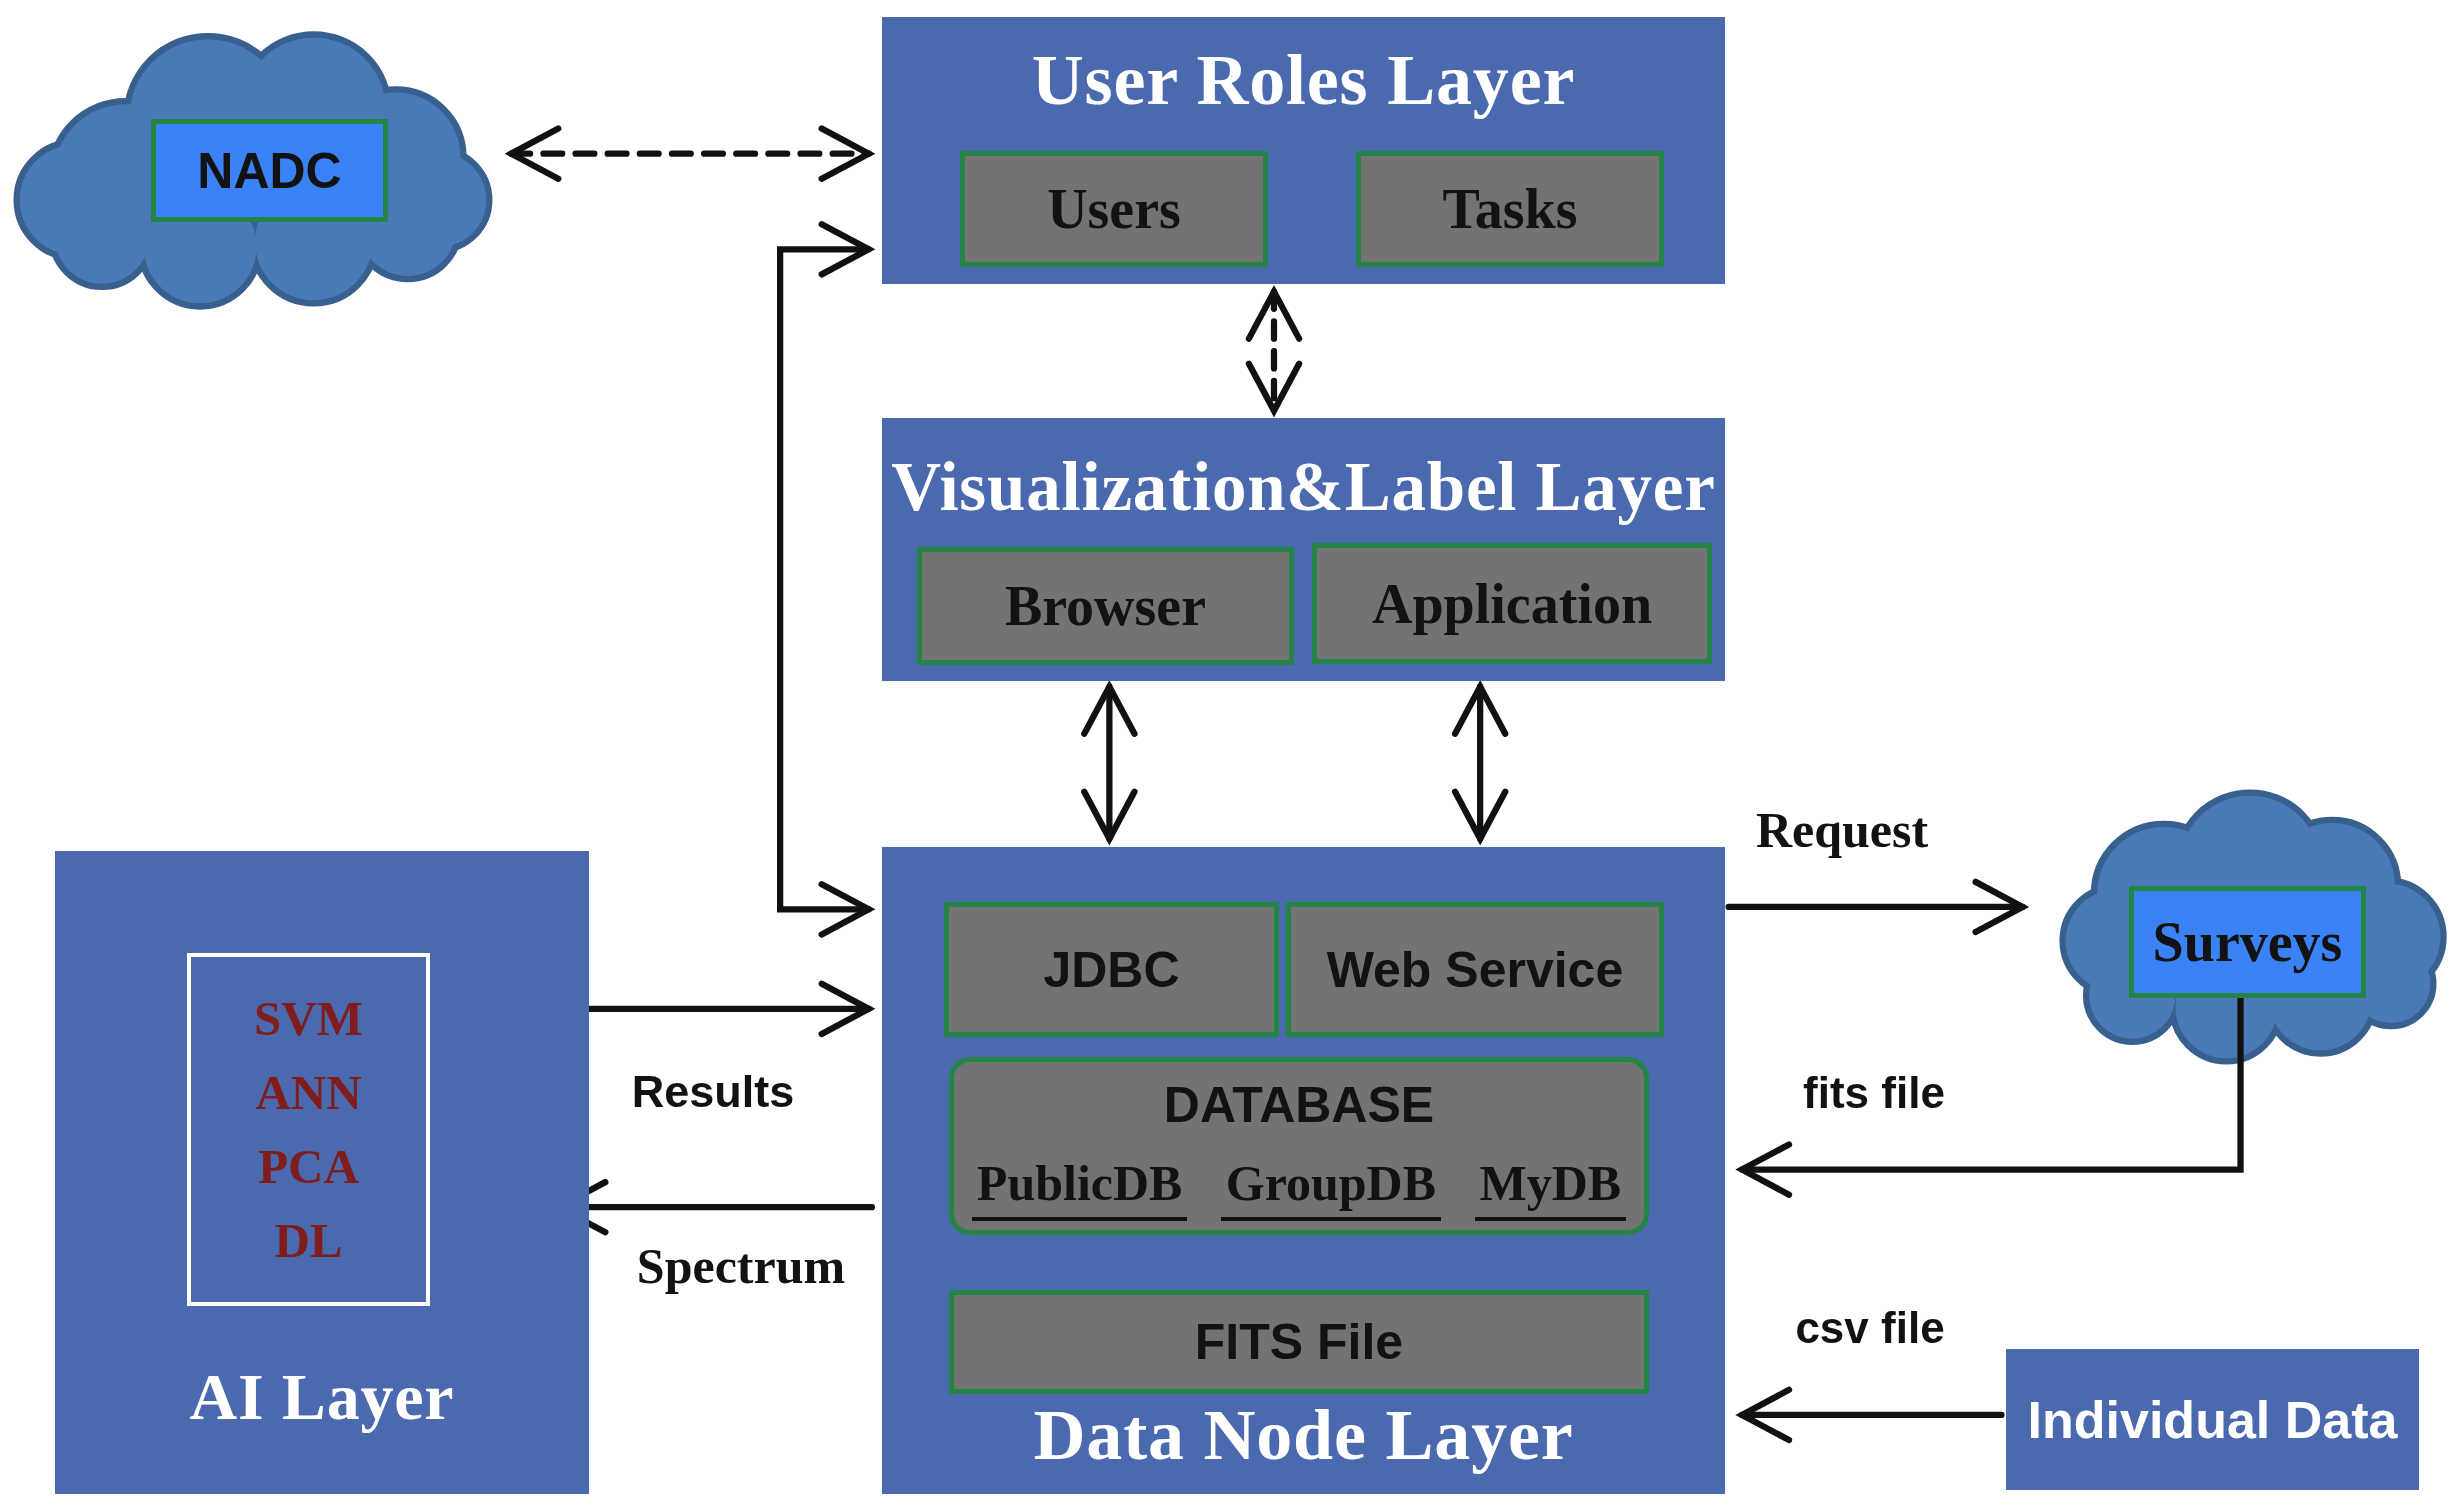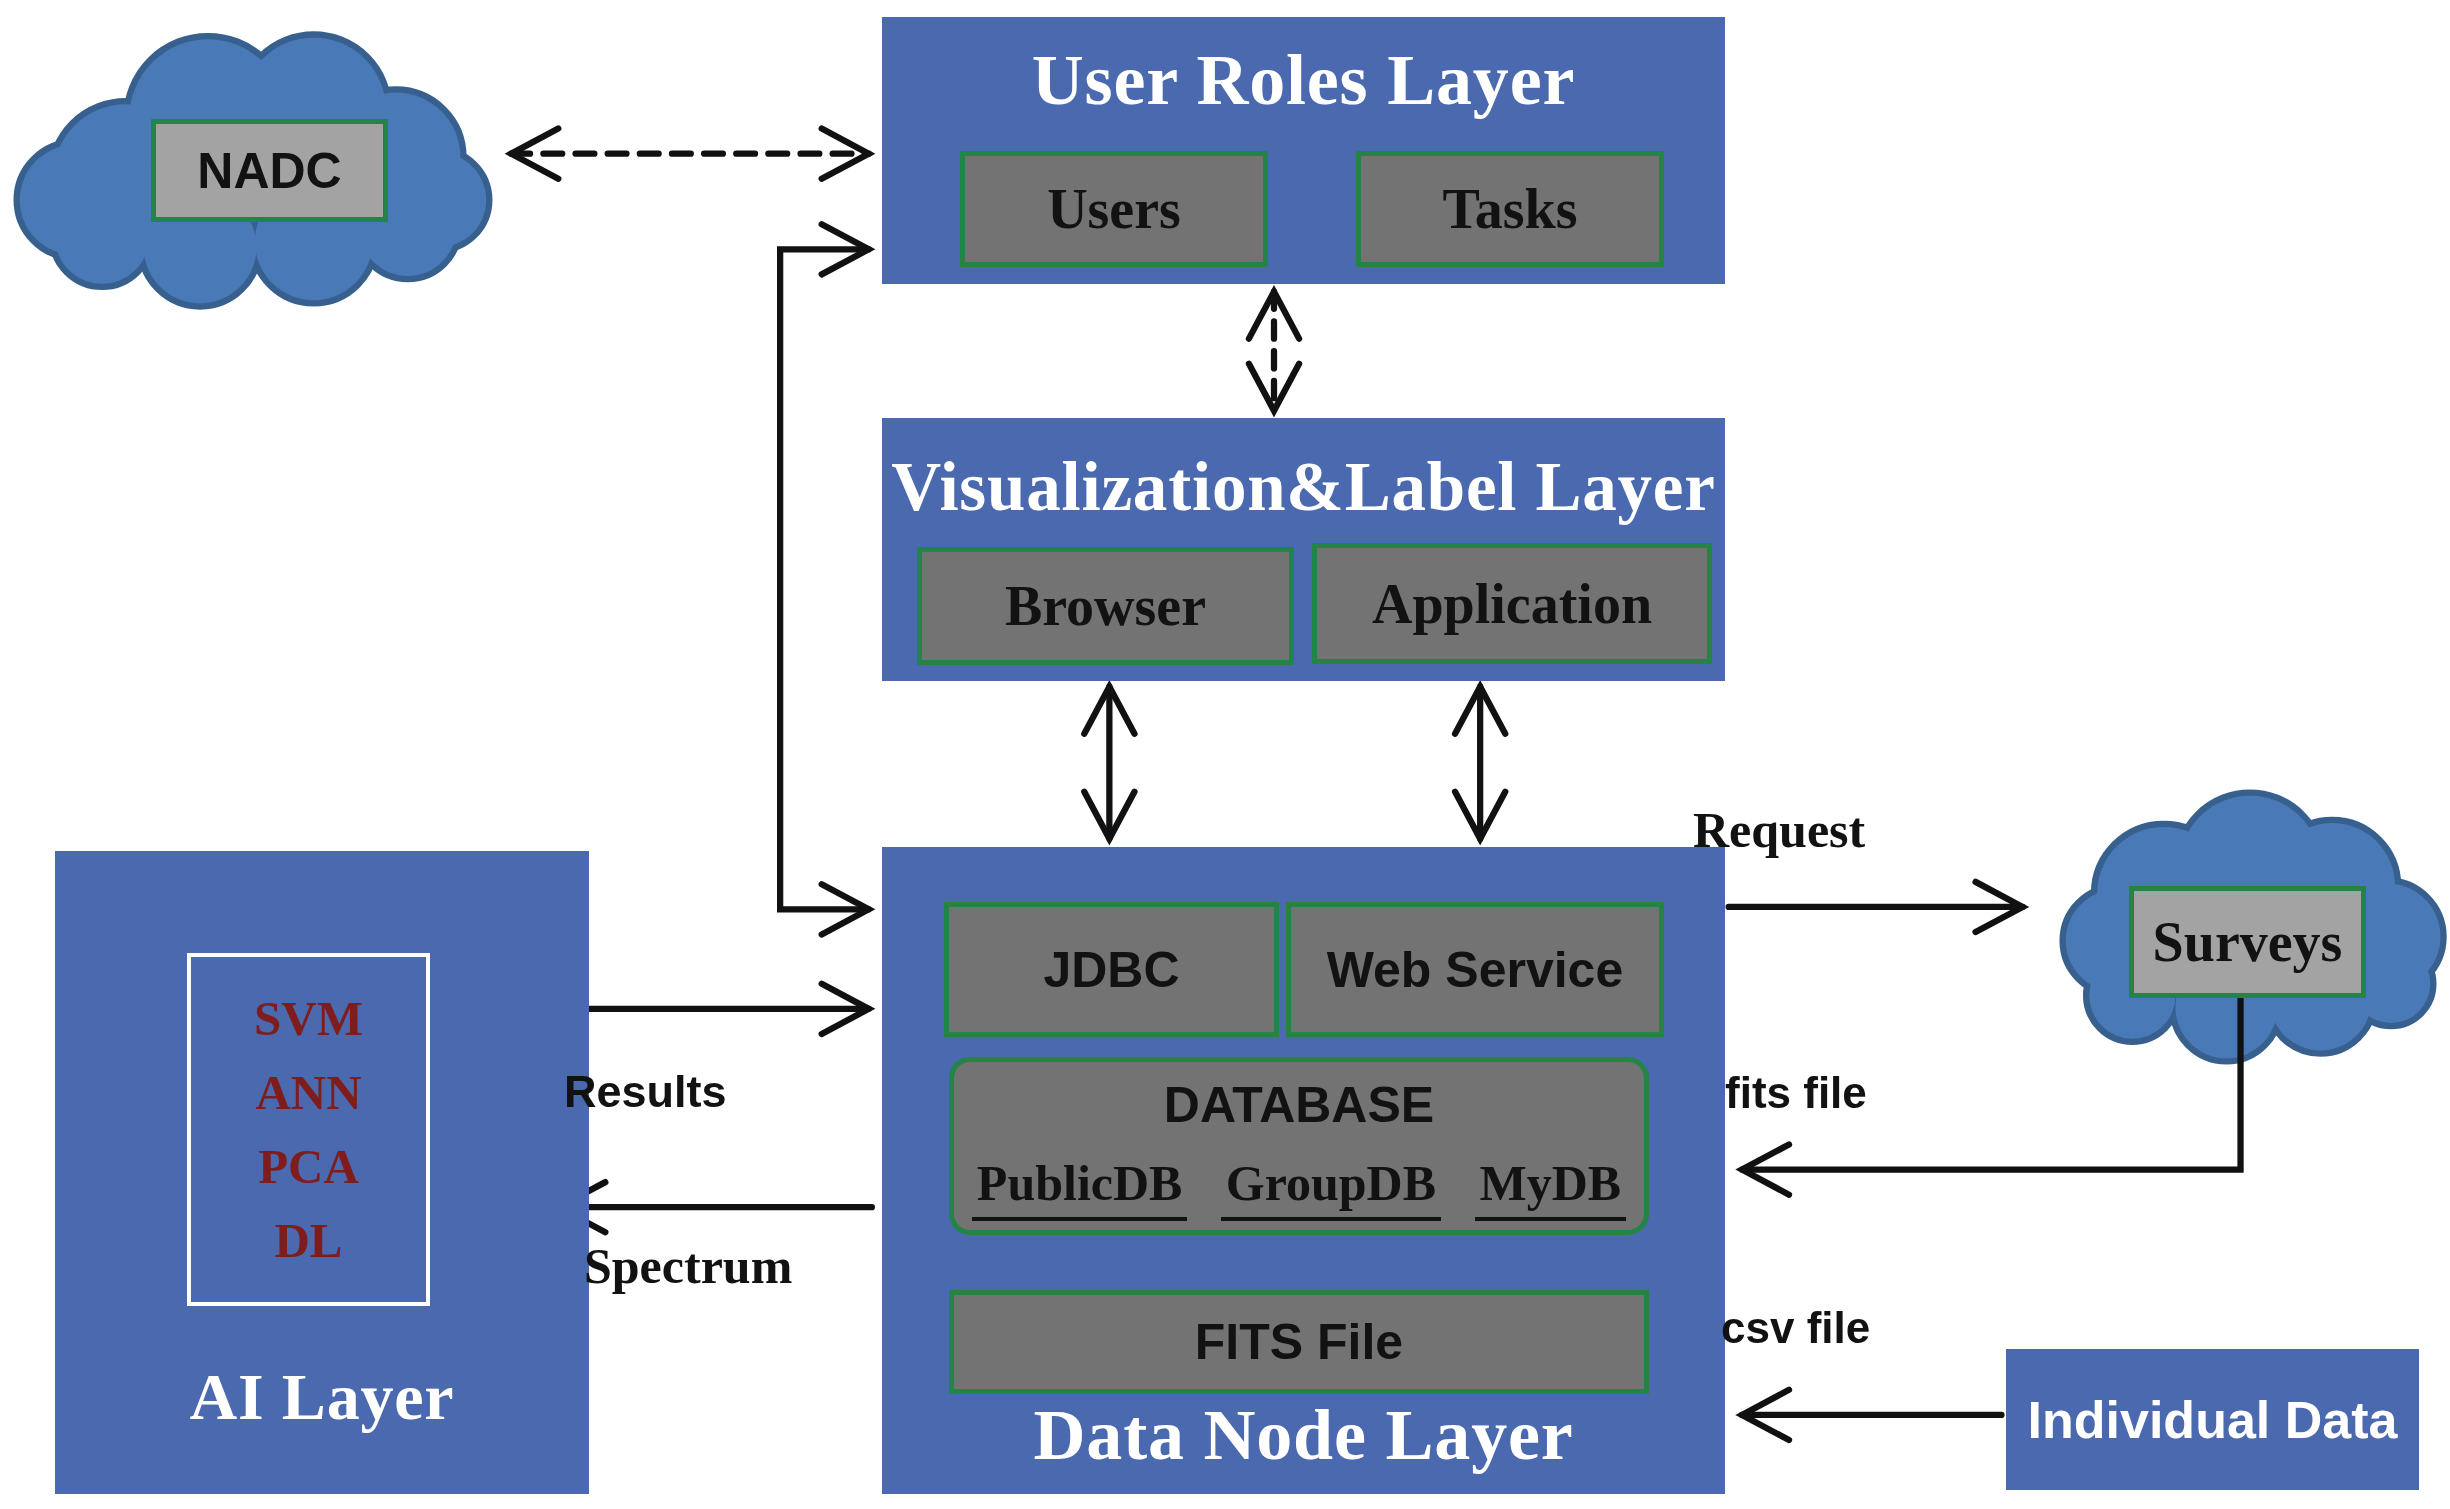--- a/index.html
+++ b/index.html
@@ -16,24 +16,24 @@
   .sans-label{font-family:"Liberation Sans","DejaVu Sans",sans-serif;font-weight:bold;
               color:#121212;font-size:50px;}
   .db-col{flex-direction:column;justify-content:flex-start;padding-top:14px;}
   .db-names{margin-top:20.4px;display:flex;gap:34px;}
   .db-name{font-family:"Liberation Serif","DejaVu Serif",serif;font-weight:bold;font-size:50px;
            color:#121212;border-bottom:4.7px solid #121212;padding:0 4.7px 4.7px 4.7px;}
   .ai-inner{position:absolute;border:4.7px solid #ffffff;background:transparent;z-index:3;
             display:flex;flex-direction:column;align-items:center;justify-content:center;}
   .ai-algo{color:#7f1d1d;font-weight:bold;font-size:49px;line-height:74px;
            font-family:"Liberation Serif","DejaVu Serif",serif;}
-  .flow-label{position:absolute;z-index:2;text-align:left;color:#121212;font-weight:bold;}
+  .flow-label{position:absolute;z-index:2;text-align:center;color:#121212;font-weight:bold;}
   .flow-serif{font-family:"Liberation Serif","DejaVu Serif",serif;font-size:50px;}
   .flow-sans{font-family:"Liberation Sans","DejaVu Sans",sans-serif;font-size:44px;}
-  .cloud-label{position:absolute;background:#a3a3a3;border:5.5px solid #238445;z-index:3;
+  .cloud-label{position:absolute;background:#3b82f6;border:5.5px solid #238445;z-index:3;
                display:flex;align-items:center;justify-content:center;}
   .solid-box{position:absolute;background:#4a69ae;z-index:2;display:flex;align-items:center;
              justify-content:center;color:#ffffff;font-weight:bold;font-size:52px;
              font-family:"Liberation Sans","DejaVu Sans",sans-serif;}
 </style>
 </head>
 <body>
 
 <div id="canvas">
 

